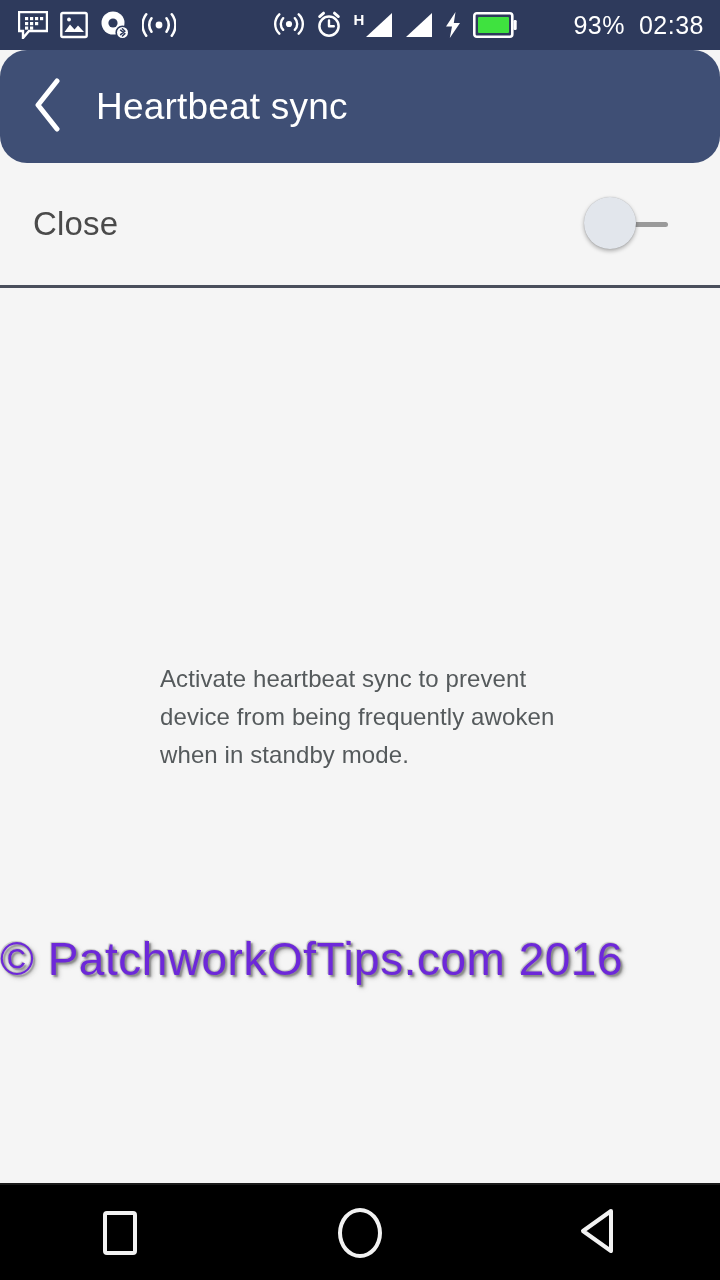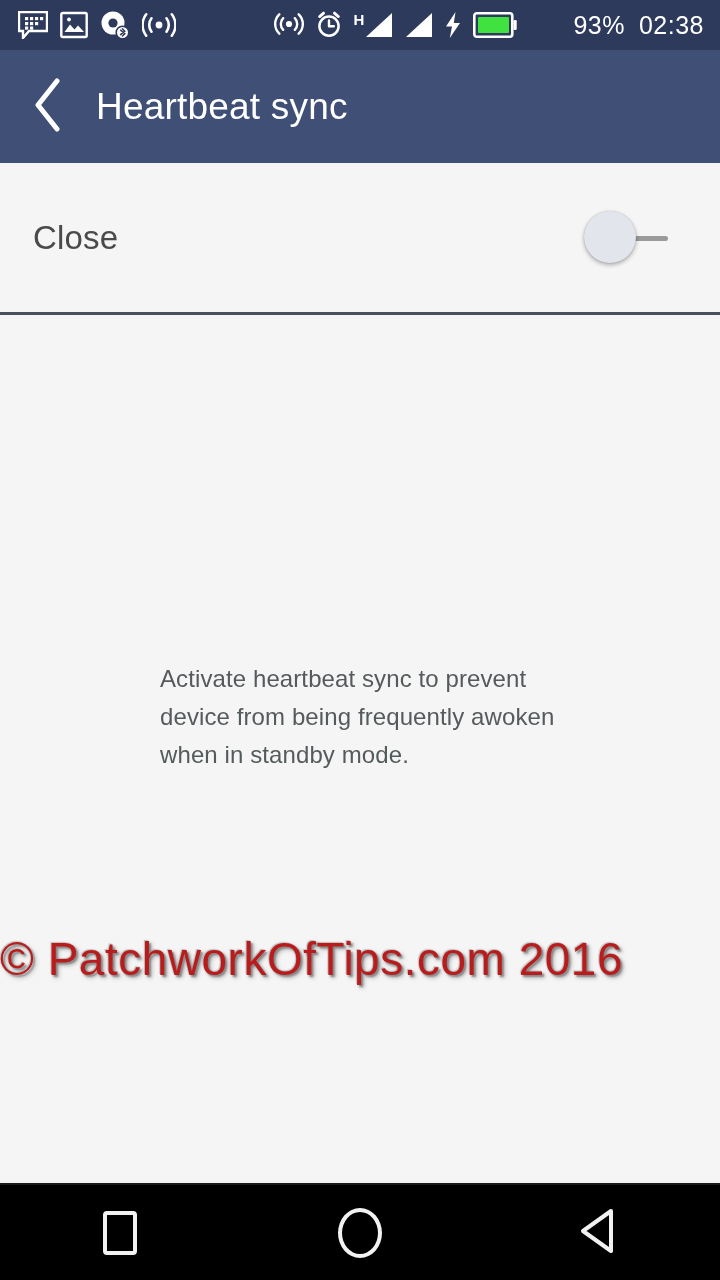--- a/index.html
+++ b/index.html
@@ -21,38 +21,38 @@
   .sb-right{ margin-left:auto; display:flex; align-items:center; gap:10px; padding-right:16px; }
   .sb-icon{ display:flex; align-items:center; justify-content:center; }
   .sb-text{ font-size:25px; letter-spacing:0.5px; font-weight:400; line-height:1;margin-left:46px; }
   .sb-time{ font-size:25px; letter-spacing:0.5px; font-weight:400; line-height:1; padding-left:4px;}
   .hbadge{ position:relative; display:flex; align-items:flex-end; }
   .hbadge .hletter{ font-size:15px; font-weight:700; line-height:1; margin-bottom:12px; margin-right:-1px; }
 
   
   .appbar{
     position:absolute; top:50px; left:0; width:720px; height:113px;
-    background:#3f4f75; display:flex; align-items:center;
+    background:#3f4f75; display:flex; align-items:center;border-radius:27px;
   }
   .back-btn{
     width:74px; height:113px; display:flex; align-items:center; justify-content:center;
     margin-left:12px; cursor:pointer;
   }
   .appbar-title{
     color:#ffffff; font-size:37px; font-weight:400; letter-spacing:0.2px;
     margin-left:10px;
   }
 
   
   .content{
     position:absolute; top:163px; left:0; width:720px; height:1020px;
     background:#f5f5f5;
   }
   .switch-row{
-    position:relative; height:152px; width:720px;
+    position:relative; height:125px; width:720px;
     display:flex; align-items:center; justify-content:space-between;
     padding:0 48px 0 33px;
     border-bottom:3px solid #4a4f5c;
     gap:12px;
   }
   .switch-label{ font-size:33px; color:#4a4a4a; letter-spacing:0.2px; }
   .switch{
     position:relative; width:88px; height:56px; display:flex; align-items:center;
     cursor:pointer;
   }
@@ -67,21 +67,21 @@
   }
 
   .desc{
     position:absolute; left:160px; top:497px; width:420px;
     font-size:24px; line-height:38px; color:#555a5c; letter-spacing:0.1px;
   }
 
   .watermark{
     position:absolute; left:0; top:769px; width:601px;
     text-align:center;
-    font-size:46px; font-weight:400; color:#b91c1c;
+    font-size:46px; font-weight:400; color:#6d28d9;
     letter-spacing:0.5px;
     text-shadow:
        2px 2px 2px rgba(120,120,120,0.85),
       -1px -1px 1px rgba(150,150,150,0.55),
        3px 3px 4px rgba(140,140,140,0.55);
     white-space:nowrap;
   }
 
   
   .navbar{

